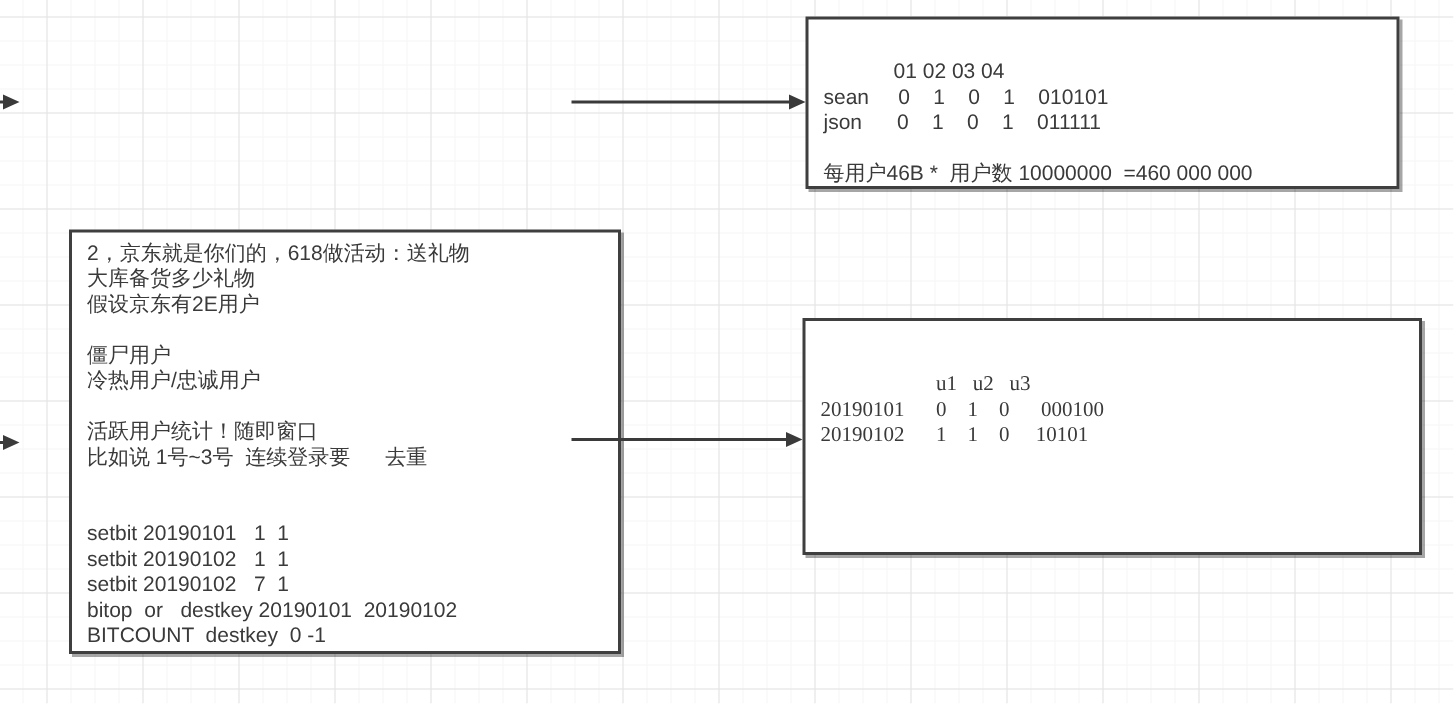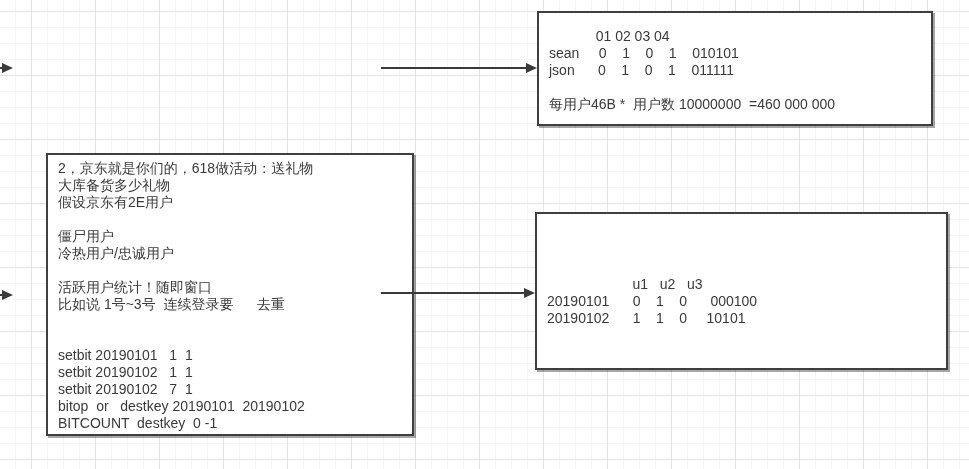--- a/index.html
+++ b/index.html
@@ -27,22 +27,22 @@
     border: 2px solid #3f3f3f;
     box-shadow: 2px 2px 0 rgba(0,0,0,0.35);
   }
   .shape-text {
     white-space: pre;
     font-size: 14px;
     line-height: 17px;
     color: #3a3a3a;
   }
   .pad-note  { padding: 5px 10px; }
-  .pad-tbl1  { padding: 15px 10px 0 10px; }
-  .pad-tbl2  { padding: 62px 10px 0 10px; }
+  .pad-tbl1  { padding: 26px 10px 0 10px; }
+  .pad-tbl2  { padding: 34px 10px 0 10px; font-family: Liberation Serif, serif; }
 
   .arrow { position: absolute; height: 10px; }
   .arrow .arrow-line {
     position: absolute;
     left: 0; right: 8px; top: 4px;
     height: 2px;
     background: #3a3a3a;
   }
   .arrow .arrow-head {
     position: absolute;

